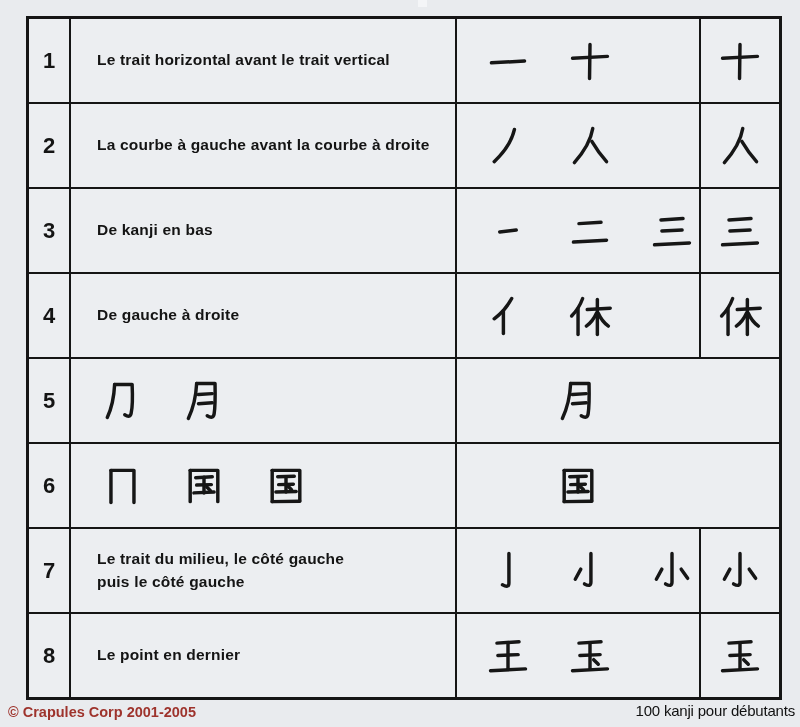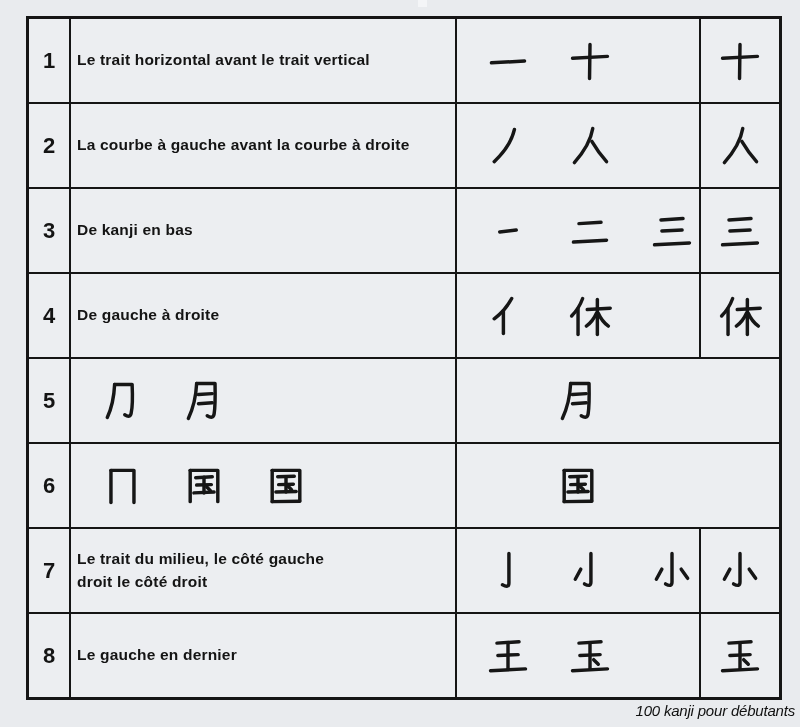--- a/index.html
+++ b/index.html
@@ -17,35 +17,34 @@
     border:3px solid #151515;
     box-sizing:border-box;
     display:flex;flex-direction:column;
     background:#eceef1;
   }
   .krow{flex:1;display:grid;grid-template-columns:40px 386px 244px 1fr;min-height:0;}
   .krow + .krow{border-top:2px solid #151515;}
   .cell{box-sizing:border-box;display:flex;align-items:center;min-width:0;}
   .cell + .cell{border-left:2px solid #151515;}
   .num-cell{justify-content:center;font-size:22px;font-weight:700;color:#141414;}
-  .desc-cell{padding:6px 10px 6px 6px;font-size:15.5px;font-weight:700;letter-spacing:.2px;
+  .desc-cell{padding:6px 10px 6px 26px;font-size:15.5px;font-weight:700;letter-spacing:.2px;
     line-height:1.45;color:#141414;white-space:pre-line;}
   .ex-cell{padding-left:28px;gap:36px;}
   .final-cell{justify-content:center;}
   .kanji{width:46px;height:46px;flex:0 0 auto;}
   .kanji path{fill:none;stroke:#161616;stroke-width:7.5;stroke-linecap:round;stroke-linejoin:round;}
   .footer-copyright{
     position:absolute;left:8px;top:704px;
     font-size:14.5px;font-weight:700;color:#9e332c;
   }
   .footer-caption{
     position:absolute;right:5px;top:702px;
     font-size:15px;font-weight:400;color:#111;
     letter-spacing:-0.2px;
-    font-style:italic;
   }
   .scan-notch{position:absolute;left:418px;top:0;width:9px;height:7px;background:#f4f5f7;}
 </style>
 </head>
 <body>
 
 <div class="page">
   <div class="scan-notch"></div>
 
   <div class="ktable">
@@ -199,21 +198,21 @@
             <path d="M34 47 L66 46"></path>
             <path d="M28 63 L72 62"></path>
             <path d="M55 51 L62 58"></path>
             <path d="M20 84 L80 83"></path>
           </svg>
         </div>
       </div>
       <div class="krow">
         <div class="cell num-cell">7</div>
         <div class="cell desc-cell">Le trait du milieu, le côté gauche
-droit le côté droit</div>
+puis le côté gauche</div>
         <div class="cell ex-cell">
           <svg viewBox="0 0 100 100" class="kanji" role="img" aria-label="亅">
             <path d="M52 12 L52 76 Q52 88 38 80"></path>
           </svg>
           <svg viewBox="0 0 100 100" class="kanji" role="img" aria-label="小">
             <path d="M52 12 L52 74 Q52 86 38 78"></path>
             <path d="M30 46 L18 68"></path>
           </svg>
           <svg viewBox="0 0 100 100" class="kanji" role="img" aria-label="小">
             <path d="M50 12 L50 74 Q50 86 36 78"></path>
@@ -224,21 +223,21 @@
         <div class="cell final-cell">
           <svg viewBox="0 0 100 100" class="kanji" role="img" aria-label="小">
             <path d="M50 12 L50 74 Q50 86 36 78"></path>
             <path d="M28 46 L16 68"></path>
             <path d="M70 46 L84 66"></path>
           </svg>
         </div>
       </div>
       <div class="krow">
         <div class="cell num-cell">8</div>
-        <div class="cell desc-cell">Le gauche en dernier</div>
+        <div class="cell desc-cell">Le point en dernier</div>
         <div class="cell ex-cell">
           <svg viewBox="0 0 100 100" class="kanji" role="img" aria-label="王">
             <path d="M26 22 L74 19"></path>
             <path d="M28 49 L72 47"></path>
             <path d="M12 82 L88 78"></path>
             <path d="M50 21 L50 79"></path>
           </svg>
           <svg viewBox="0 0 100 100" class="kanji" role="img" aria-label="玉">
             <path d="M26 22 L74 19"></path>
             <path d="M28 49 L72 47"></path>
@@ -252,14 +251,15 @@
             <path d="M26 22 L74 19"></path>
             <path d="M28 49 L72 47"></path>
             <path d="M12 82 L88 78"></path>
             <path d="M50 21 L50 79"></path>
             <path d="M58 58 L68 68"></path>
           </svg>
         </div>
       </div>
     </div>
 
+  <div class="footer-copyright">© Crapules Corp 2001-2005</div>
   <div class="footer-caption">100 kanji pour débutants</div>
 </div>
 
 </body></html>

